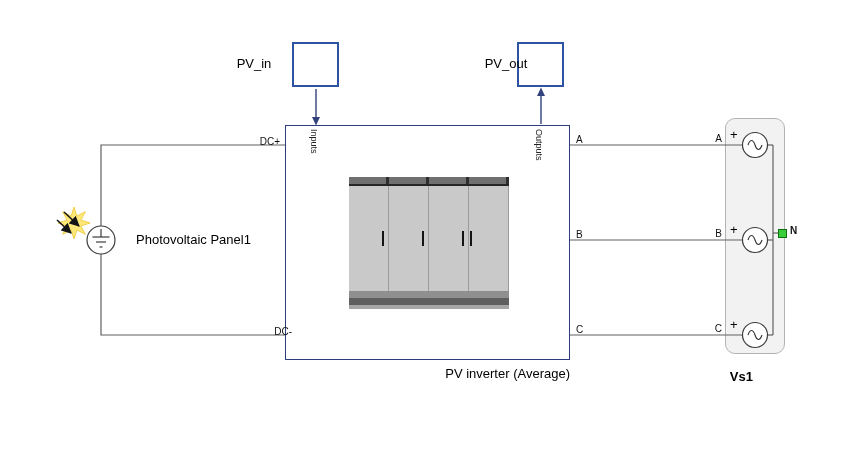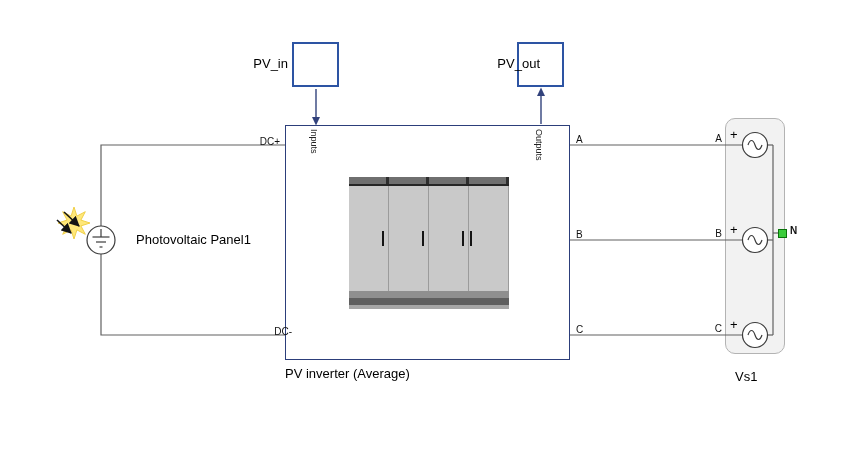--- a/index.html
+++ b/index.html
@@ -1,20 +1,20 @@
 <!DOCTYPE html>
 <html style="--wire: #616161; --arrow: #32427c; --block_border: #2c3e7a; --tap_border: #2d54a3; --vs_bg: #f2f2f2; --vs_border: #b3b3b3; --neutral_fill: #3bcc3b; --neutral_border: #0a720a; --sun: #ffe87a;"><head>
 <meta charset="utf-8">
 <style>
   html,body{margin:0;padding:0;background:#ffffff;}
   .canvas{position:relative;width:853px;height:464px;background:#ffffff;
           font-family:"Liberation Sans",sans-serif;overflow:hidden;}
   .lbl{position:absolute;color:#000;font-size:13px;line-height:16px;white-space:nowrap;}
-  .lbl.center{text-align:left;}
-  .lbl.right{text-align:right;}
+  .lbl.center{text-align:right;}
+  .lbl.right{text-align:center;}
   .portlbl{position:absolute;color:#111;font-size:10px;line-height:11px;white-space:nowrap;}
   .portlbl.right{text-align:right;}
   .rotlbl{position:absolute;color:#222;font-size:9px;line-height:10px;white-space:nowrap;
           transform:rotate(90deg);transform-origin:0 0;}
   .tap{position:absolute;width:47px;height:45px;background:#fff;box-sizing:border-box;
        border:2px solid var(--tap_border,#2d54a3);}
   .inverter{position:absolute;left:285px;top:125px;width:285px;height:235px;background:#fff;
             box-sizing:border-box;border:1.4px solid var(--block_border,#2c3e7a);}
   .vs1{position:absolute;left:725px;top:118px;width:60px;height:236px;box-sizing:border-box;
        background:var(--vs_bg,#f2f2f2);border:1px solid var(--vs_border,#b3b3b3);border-radius:10px;}
@@ -118,21 +118,21 @@
       <path class="sym" d="M748,335 C750,329 753,329 755,335 C757,341 760,341 762,335"></path>
     </g>
   </svg>
 
   <div class="nsquare"></div>
 
   <div class="lbl right" style="left:220px;top:56px;width:68px;">PV_in</div>
   <div class="lbl right" style="left:472px;top:56px;width:68px;">PV_out</div>
   <div class="lbl" style="left:136px;top:232px;text-align:right;">Photovoltaic Panel1</div>
   <div class="lbl center" style="left:285px;top:366px;width:285px;">PV inverter (Average)</div>
-  <div class="lbl center" style="left:735px;top:369px;width:60px;">Vs1</div>
+  <div class="lbl center" style="left:693px;top:369px;width:60px;font-weight:bold;">Vs1</div>
 
   <div class="portlbl right" style="left:248px;top:136px;width:32px;">DC+</div>
   <div class="portlbl right" style="left:260px;top:326px;width:32px;">DC-</div>
   <div class="portlbl" style="left:576px;top:134px;">A</div>
   <div class="portlbl" style="left:576px;top:229px;">B</div>
   <div class="portlbl" style="left:576px;top:324px;">C</div>
 
   <div class="portlbl right" style="left:698px;top:133px;width:24px;">A</div>
   <div class="portlbl right" style="left:698px;top:228px;width:24px;">B</div>
   <div class="portlbl right" style="left:698px;top:323px;width:24px;">C</div>

